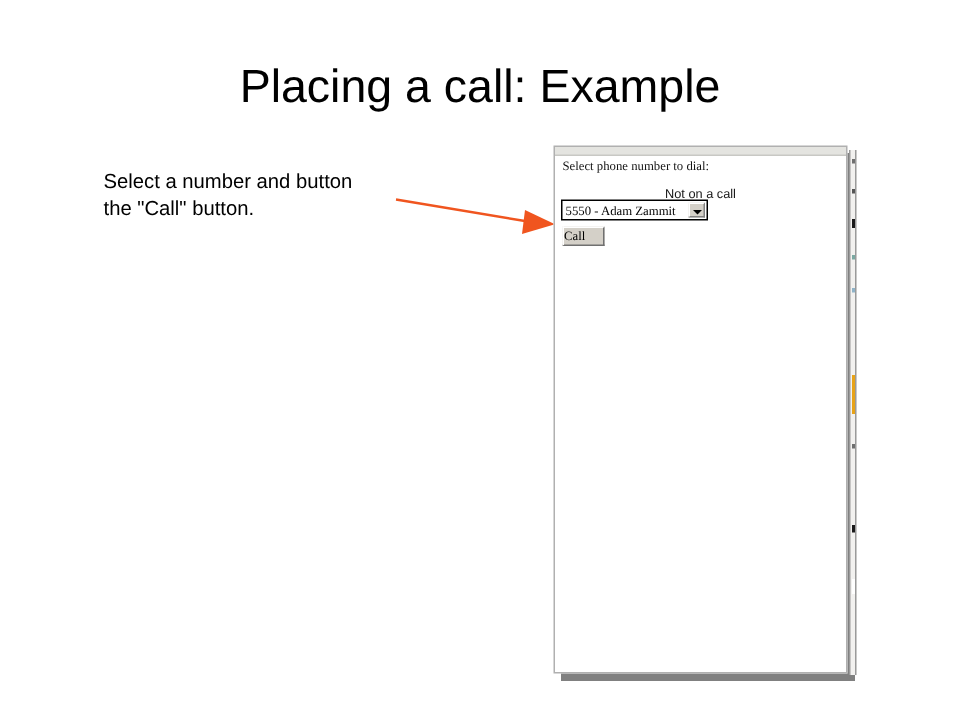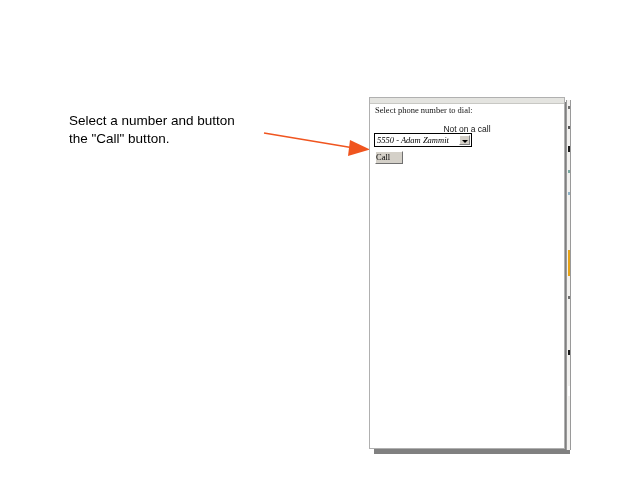--- a/index.html
+++ b/index.html
@@ -128,21 +128,20 @@
   }
   #phone-select-value {
     position: absolute;
     left: 2px;
     top: 1px;
     font-family: "Liberation Serif", serif;
     font-size: 8.5px;
     color: #000000;
     white-space: nowrap;
     line-height: 11px;
-    font-style: italic;
   }
   #phone-select-arrow {
     position: absolute;
     right: 1px;
     top: 1px;
     width: 11px;
     height: 10px;
     background: #d4d0c8;
     border-top: 1px solid #ffffff;
     border-left: 1px solid #ffffff;
@@ -200,20 +199,21 @@
     left: 1px;
     width: 3px;
     height: 3px;
   }
 </style>
 </head>
 <body>
 
 <div id="slide">
 
+  <div id="slide-title">Placing a call: Example</div>
 
   <div id="body-text">
     <span class="line">Select a number and button</span>
     <span class="line">the "Call" button.</span>
   </div>
 
   <svg id="annotation-arrow" viewBox="0 0 120 42">
     <line x1="6" y1="13" x2="96" y2="28" stroke="#F0551F" stroke-width="1.6"></line>
     <polygon points="92,20 112,29.5 90,36" fill="#F0551F"></polygon>
   </svg>

